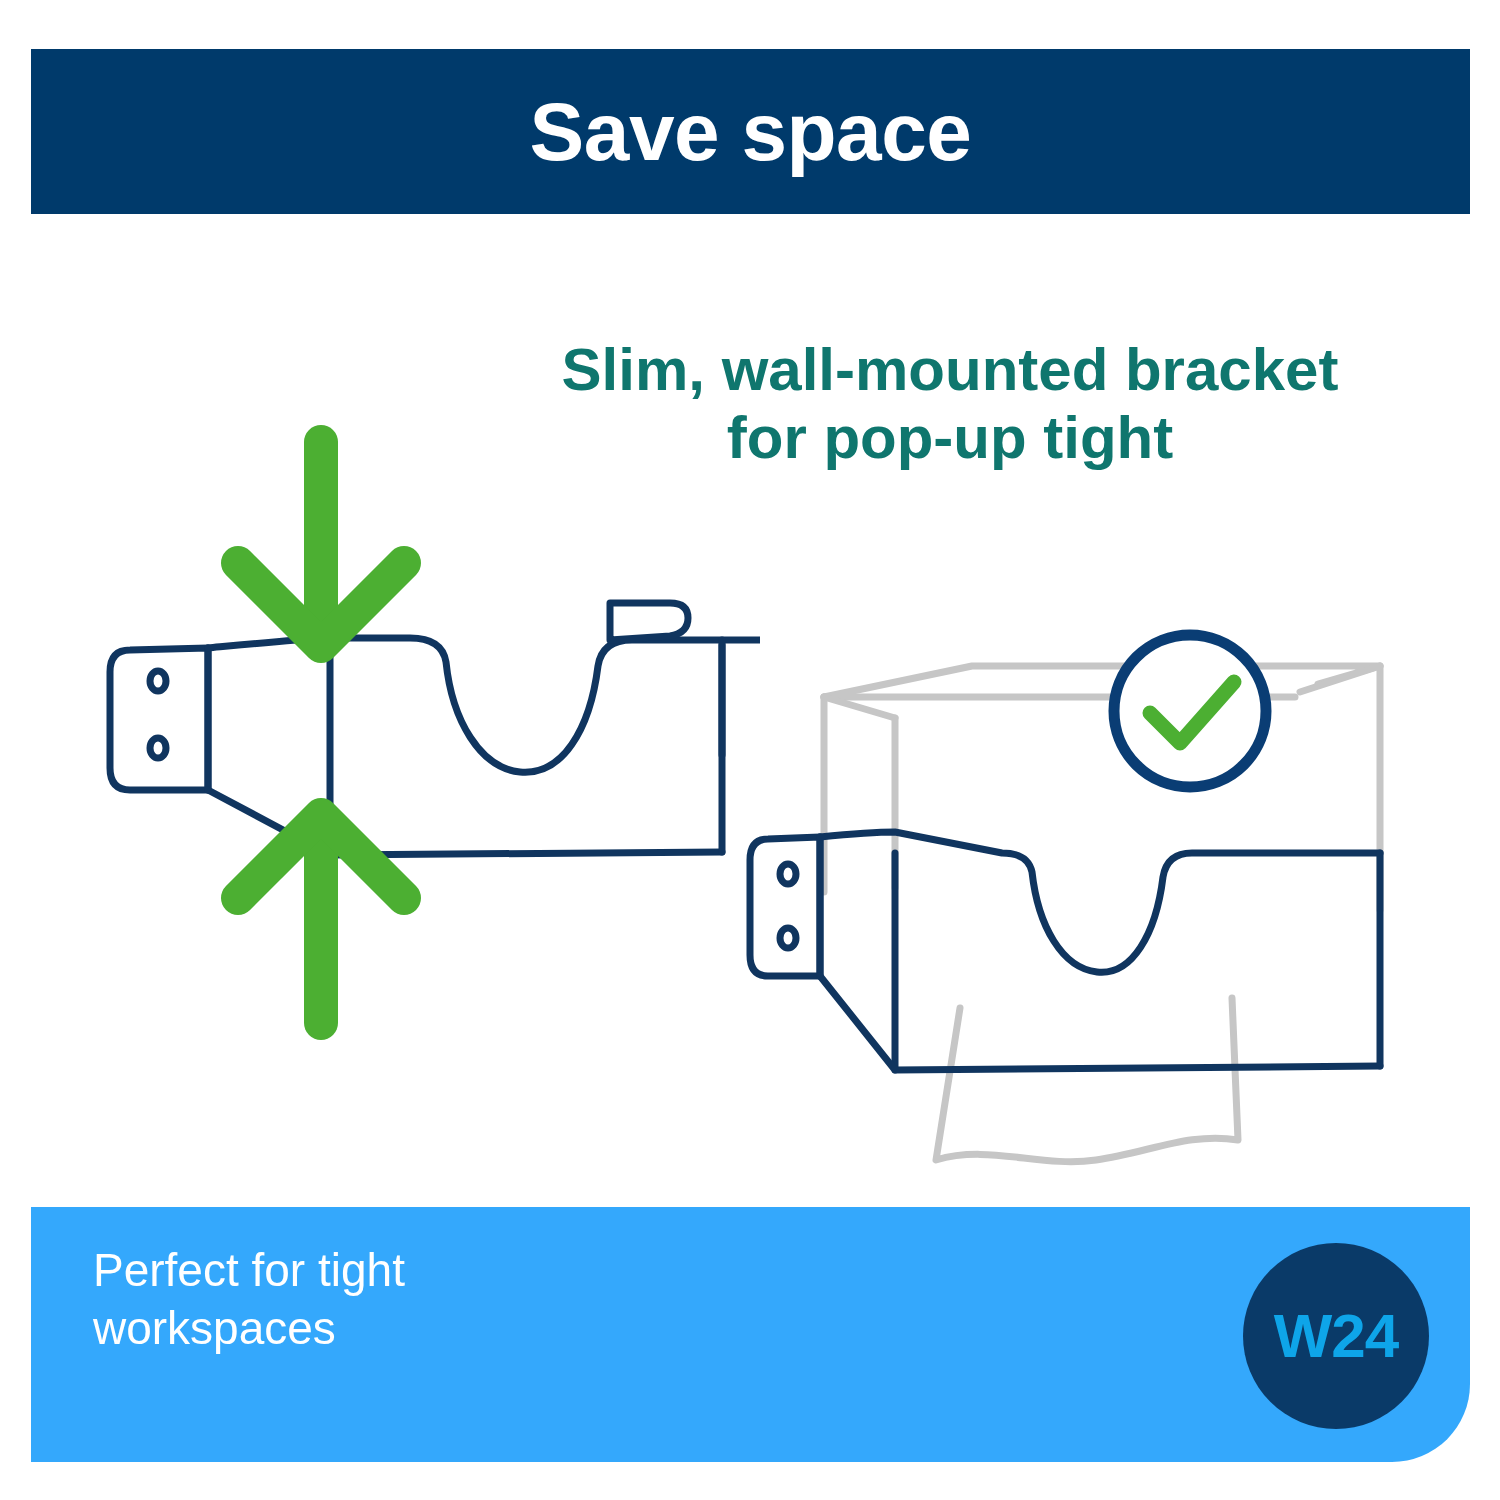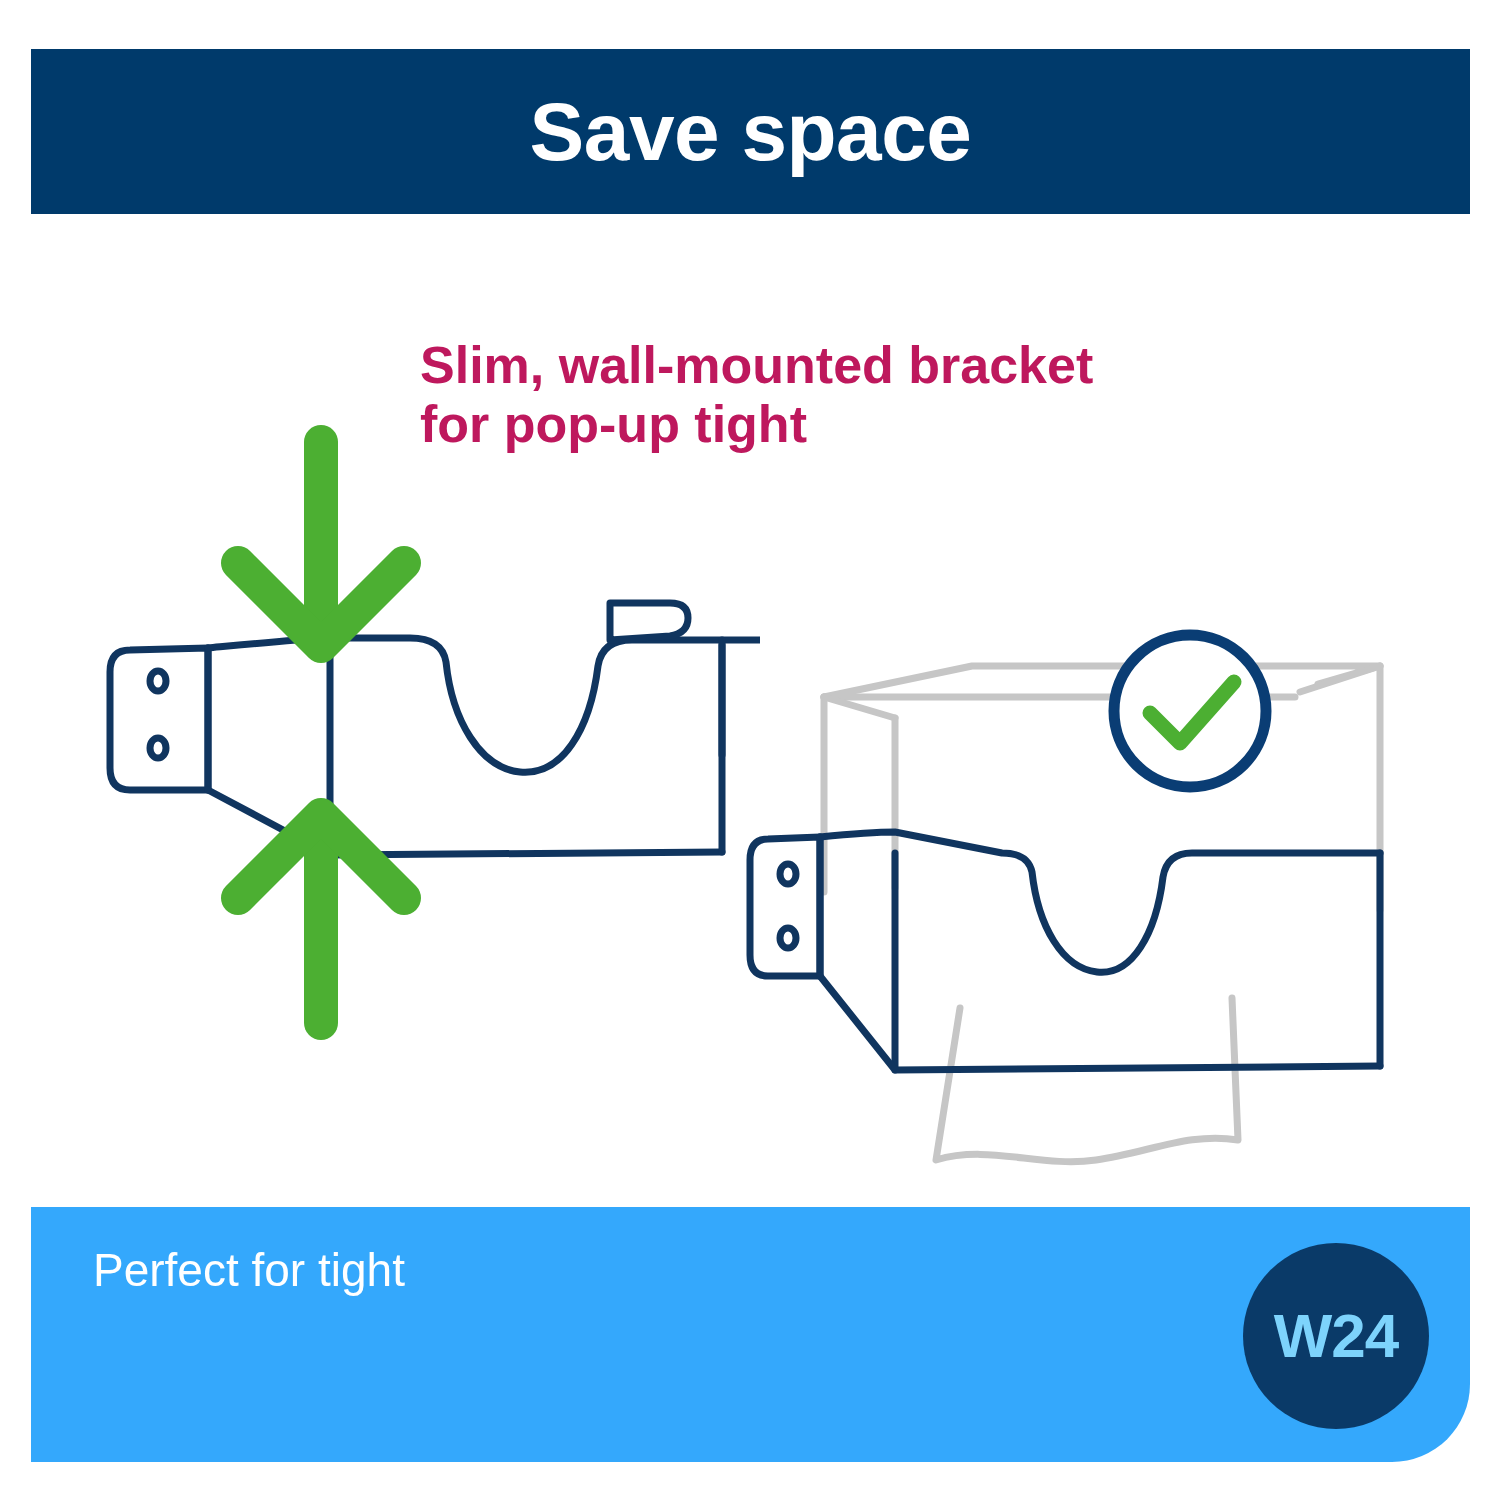--- a/index.html
+++ b/index.html
@@ -37,22 +37,23 @@
     line-height: 1;
     white-space: nowrap;
   }
 
   
   .green-headline {
     position: absolute;
     left: 420px;
     top: 336px;
     width: 1060px;
-    color: #be185d;
-    font-size: 52px;
+    text-align: center;
+    color: #0f766e;
+    font-size: 60px;
     font-weight: bold;
     line-height: 1.14;
   }
   .green-headline .hl-line {
     display: block;
     white-space: nowrap;
   }
 
   
   .illus {
@@ -88,21 +89,21 @@
     top: 36px;
     width: 186px;
     height: 186px;
     border-radius: 50%;
     background: #0A3A68;
     display: flex;
     align-items: center;
     justify-content: center;
   }
   .badge-label {
-    color: #7dd3fc;
+    color: #0ea5e9;
     font-size: 62px;
     font-weight: bold;
     letter-spacing: -1px;
     line-height: 1;
   }
 </style>
 </head>
 <body>
 
 <div id="page">
@@ -203,19 +204,20 @@
 
     <g>
       <circle cx="450" cy="91" r="76" fill="#ffffff" stroke="#0A3D74" stroke-width="11"></circle>
       <polyline points="410,93 440,123 494,62" fill="none" stroke="#4CAF32" stroke-width="15" stroke-linecap="round" stroke-linejoin="round"></polyline>
     </g>
   </svg>
 
   <div class="footer-banner">
     <div class="footer-text">
       <span class="ft-line">Perfect for tight</span>
+      <span class="ft-line">workspaces</span>
     </div>
     <div class="badge">
       <span class="badge-label">W24</span>
     </div>
   </div>
 
 </div>
 
 </body></html>

